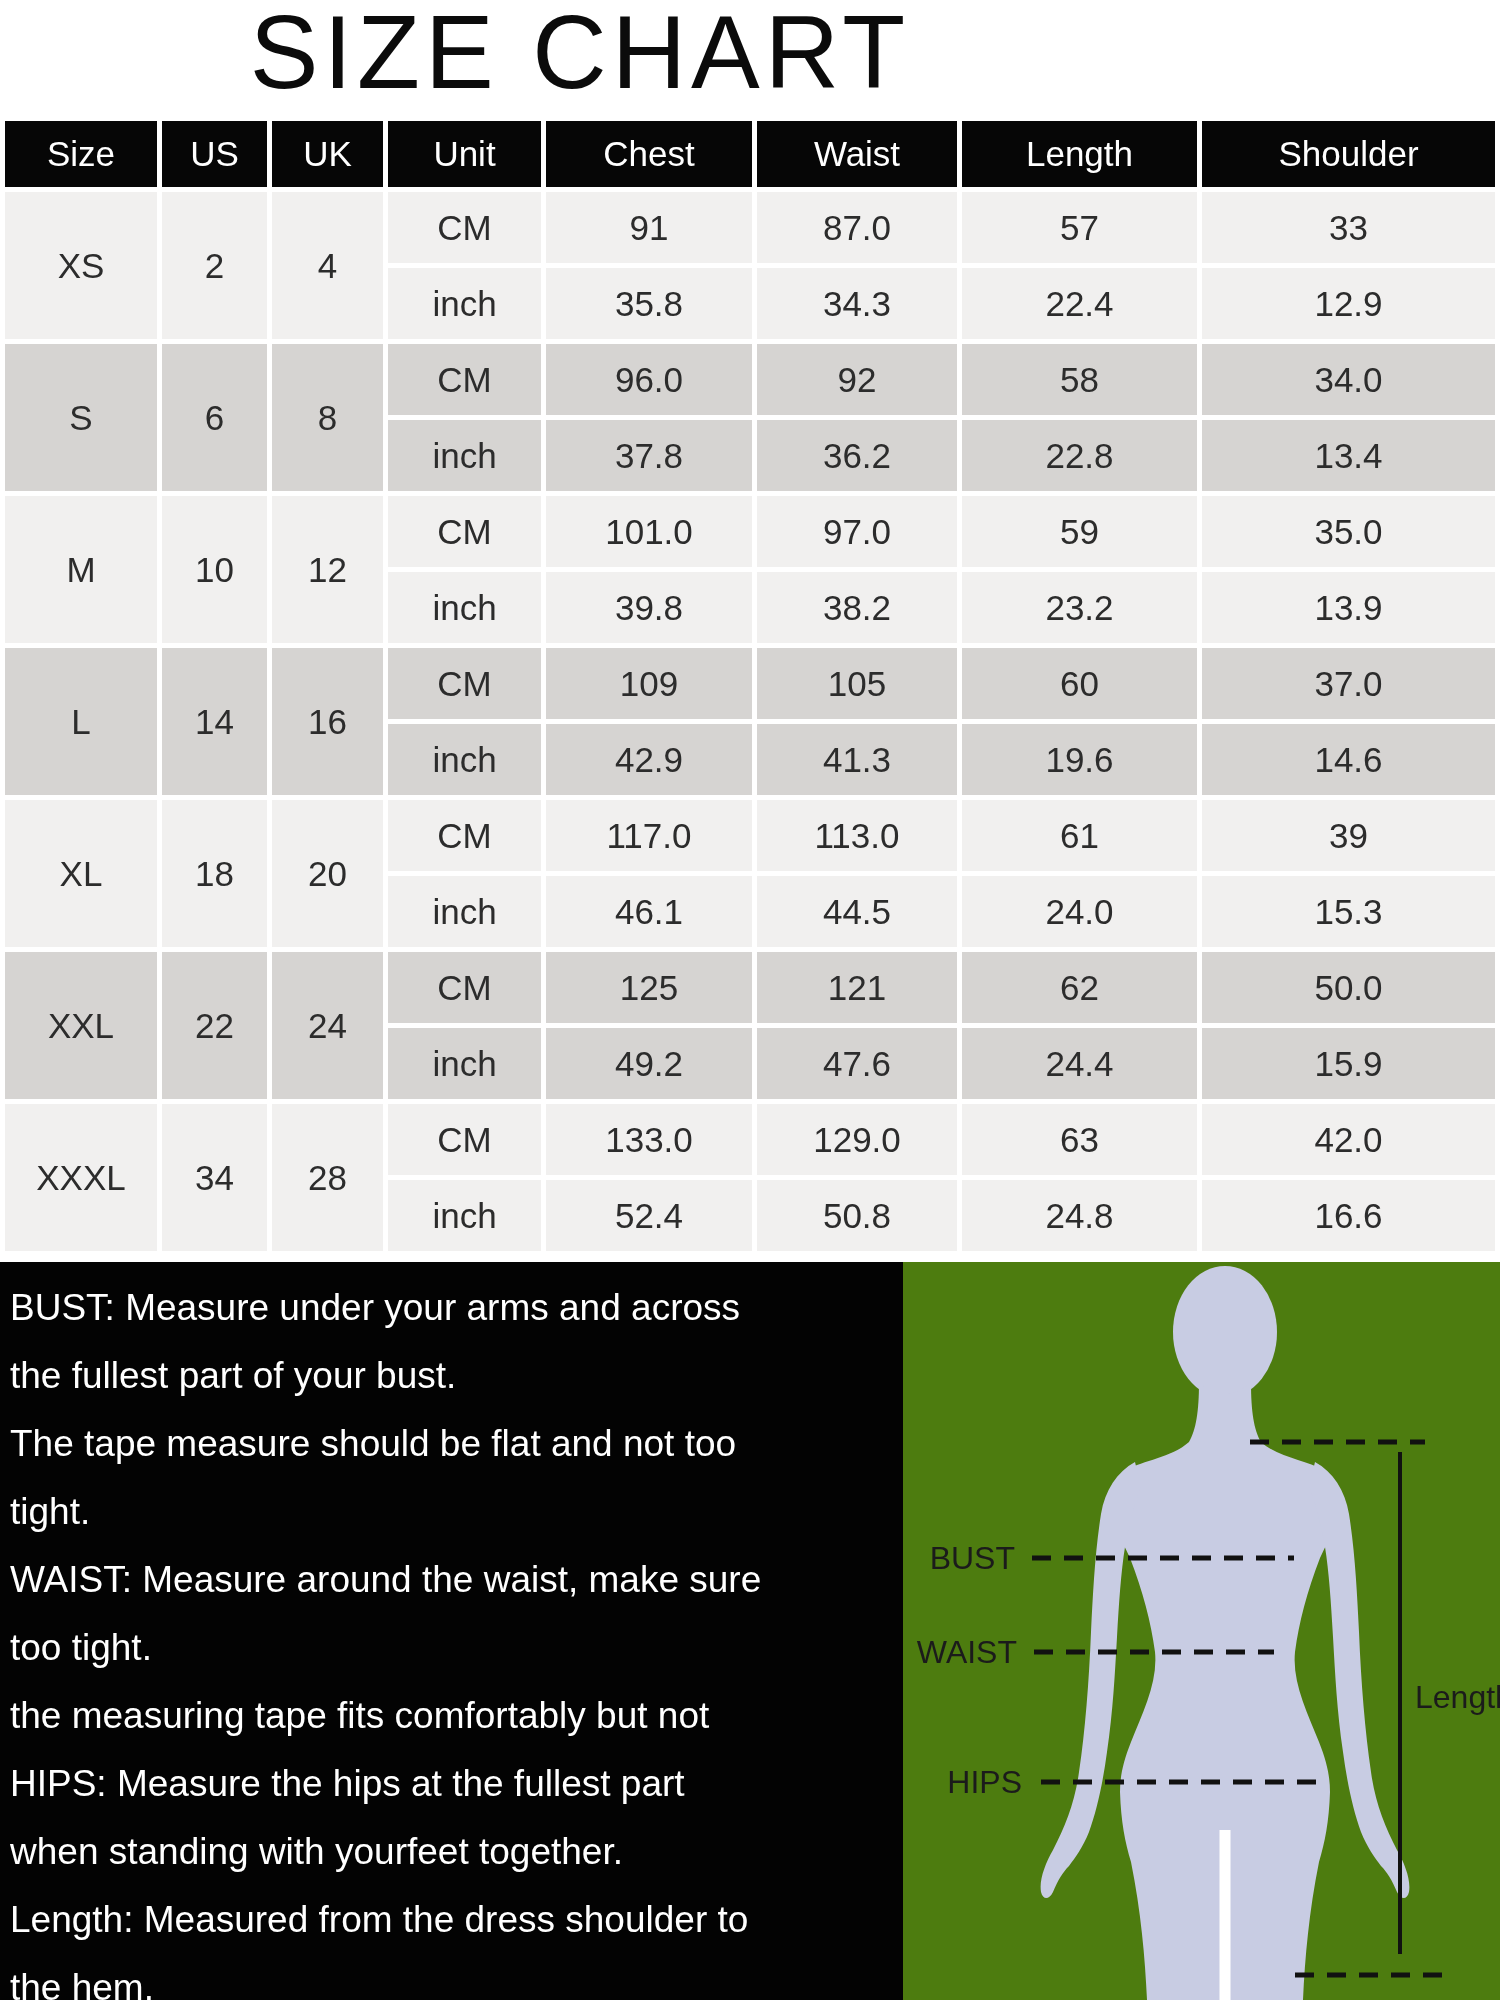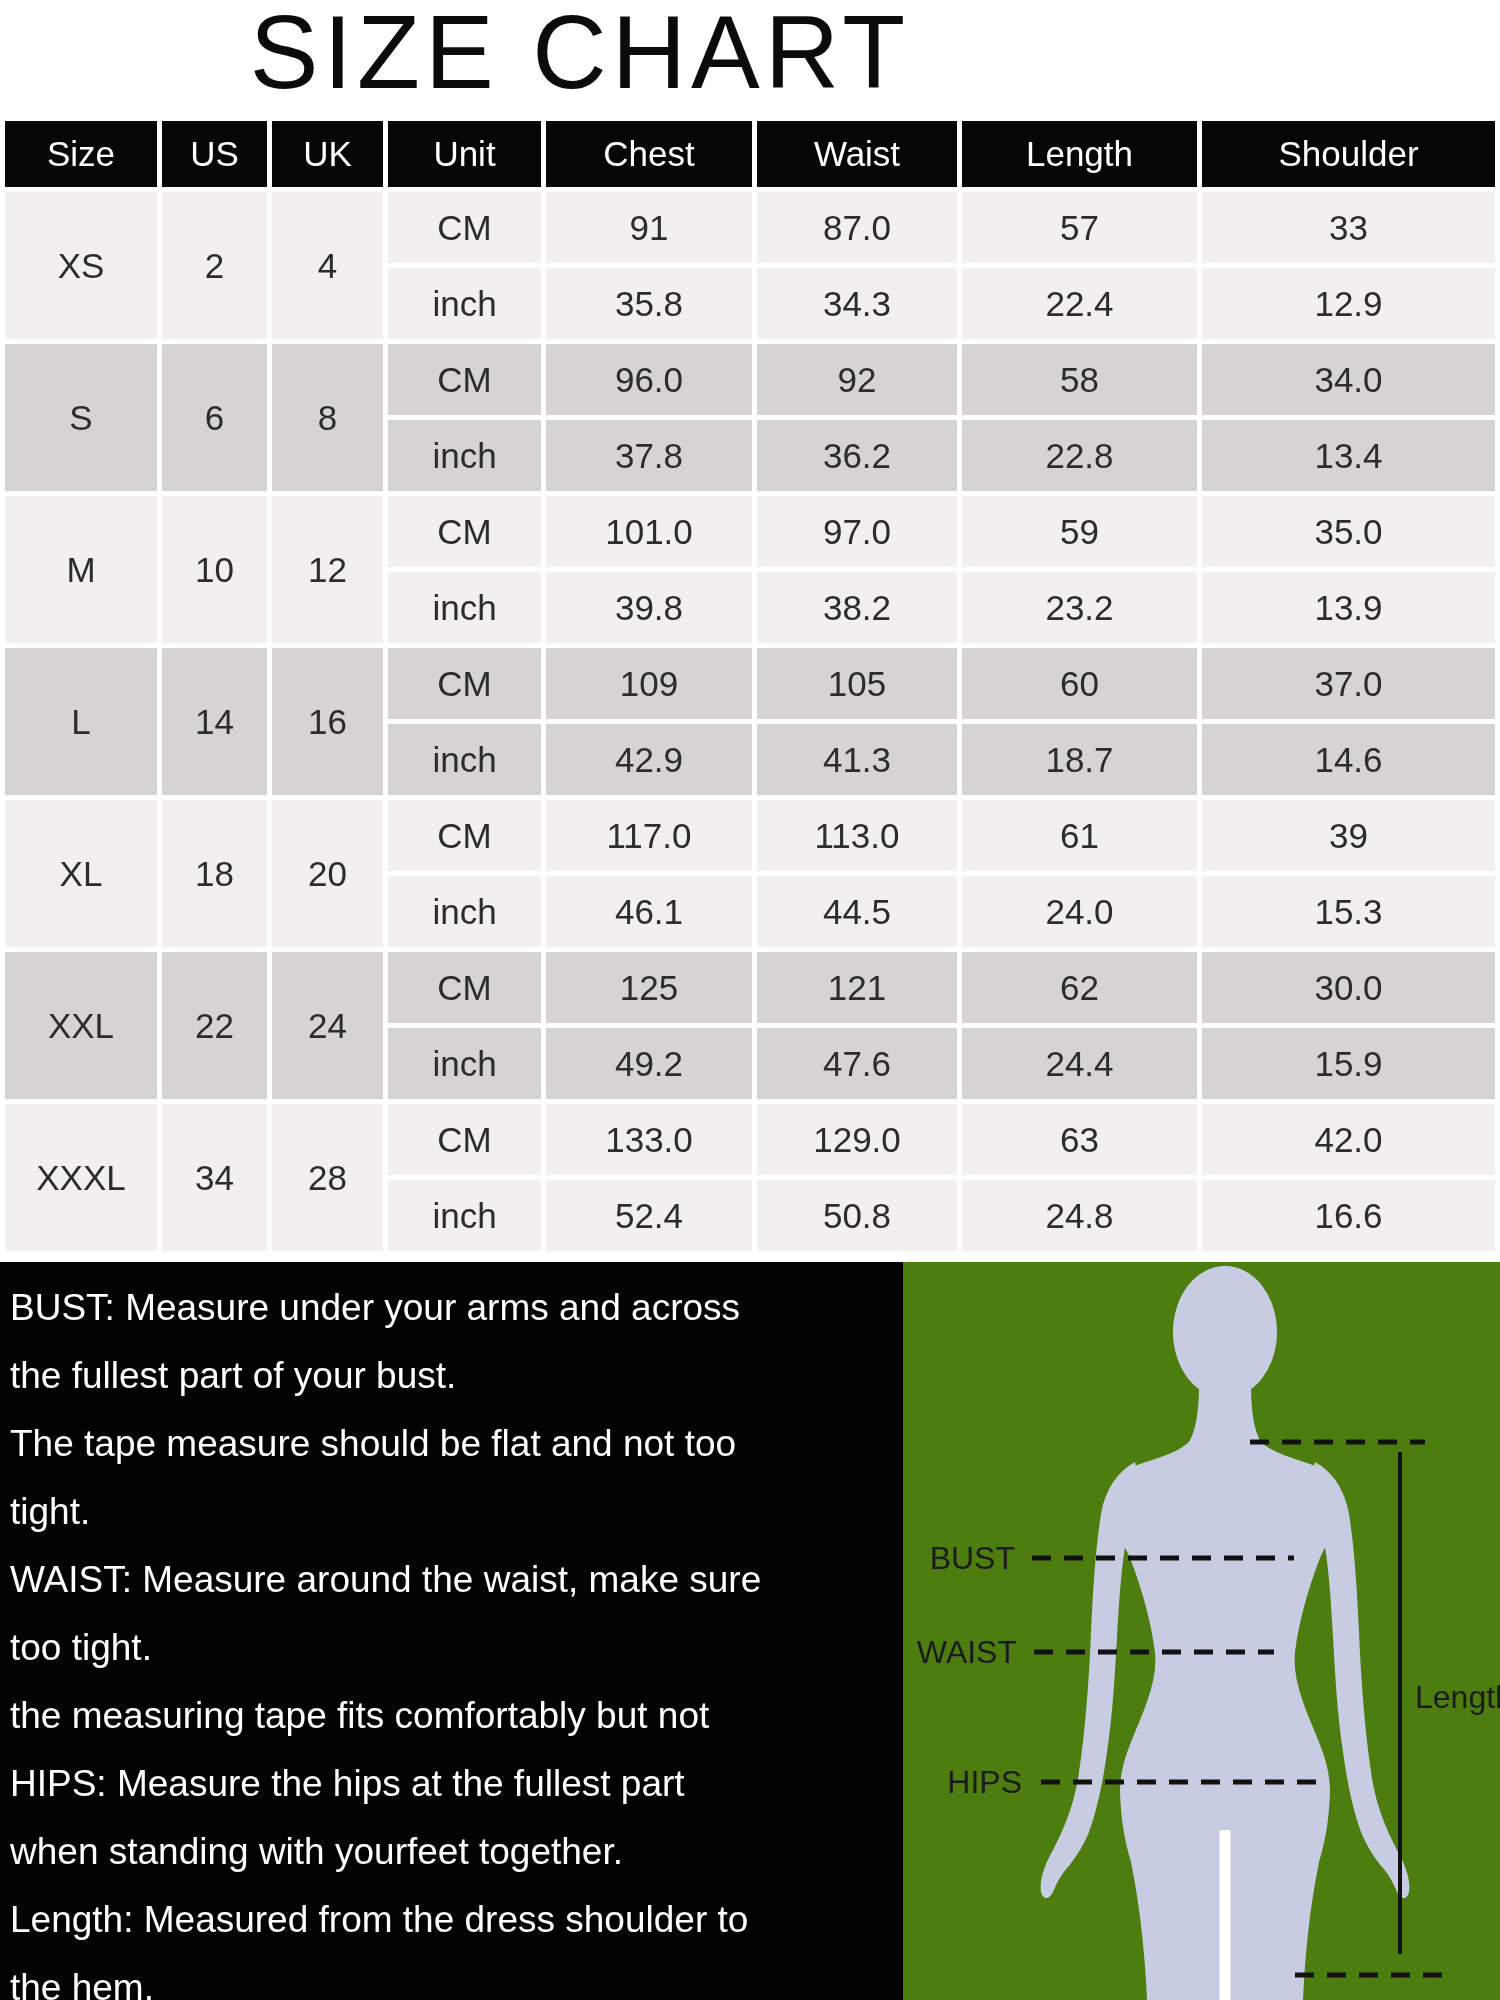--- a/index.html
+++ b/index.html
@@ -130,21 +130,21 @@
         <td>CM</td>
         <td>109</td>
         <td>105</td>
         <td>60</td>
         <td>37.0</td>
       </tr>
       <tr>
         <td>inch</td>
         <td>42.9</td>
         <td>41.3</td>
-        <td>18.7</td>
+        <td>19.6</td>
         <td>14.6</td>
       </tr>
     </tbody>
 
     <tbody class="light">
       <tr>
         <td rowspan="2">XL</td>
         <td rowspan="2">18</td>
         <td rowspan="2">20</td>
         <td>CM</td>
@@ -164,21 +164,21 @@
 
     <tbody class="dark">
       <tr>
         <td rowspan="2">XXL</td>
         <td rowspan="2">22</td>
         <td rowspan="2">24</td>
         <td>CM</td>
         <td>125</td>
         <td>121</td>
         <td>62</td>
-        <td>30.0</td>
+        <td>50.0</td>
       </tr>
       <tr>
         <td>inch</td>
         <td>49.2</td>
         <td>47.6</td>
         <td>24.4</td>
         <td>15.9</td>
       </tr>
     </tbody>
 

